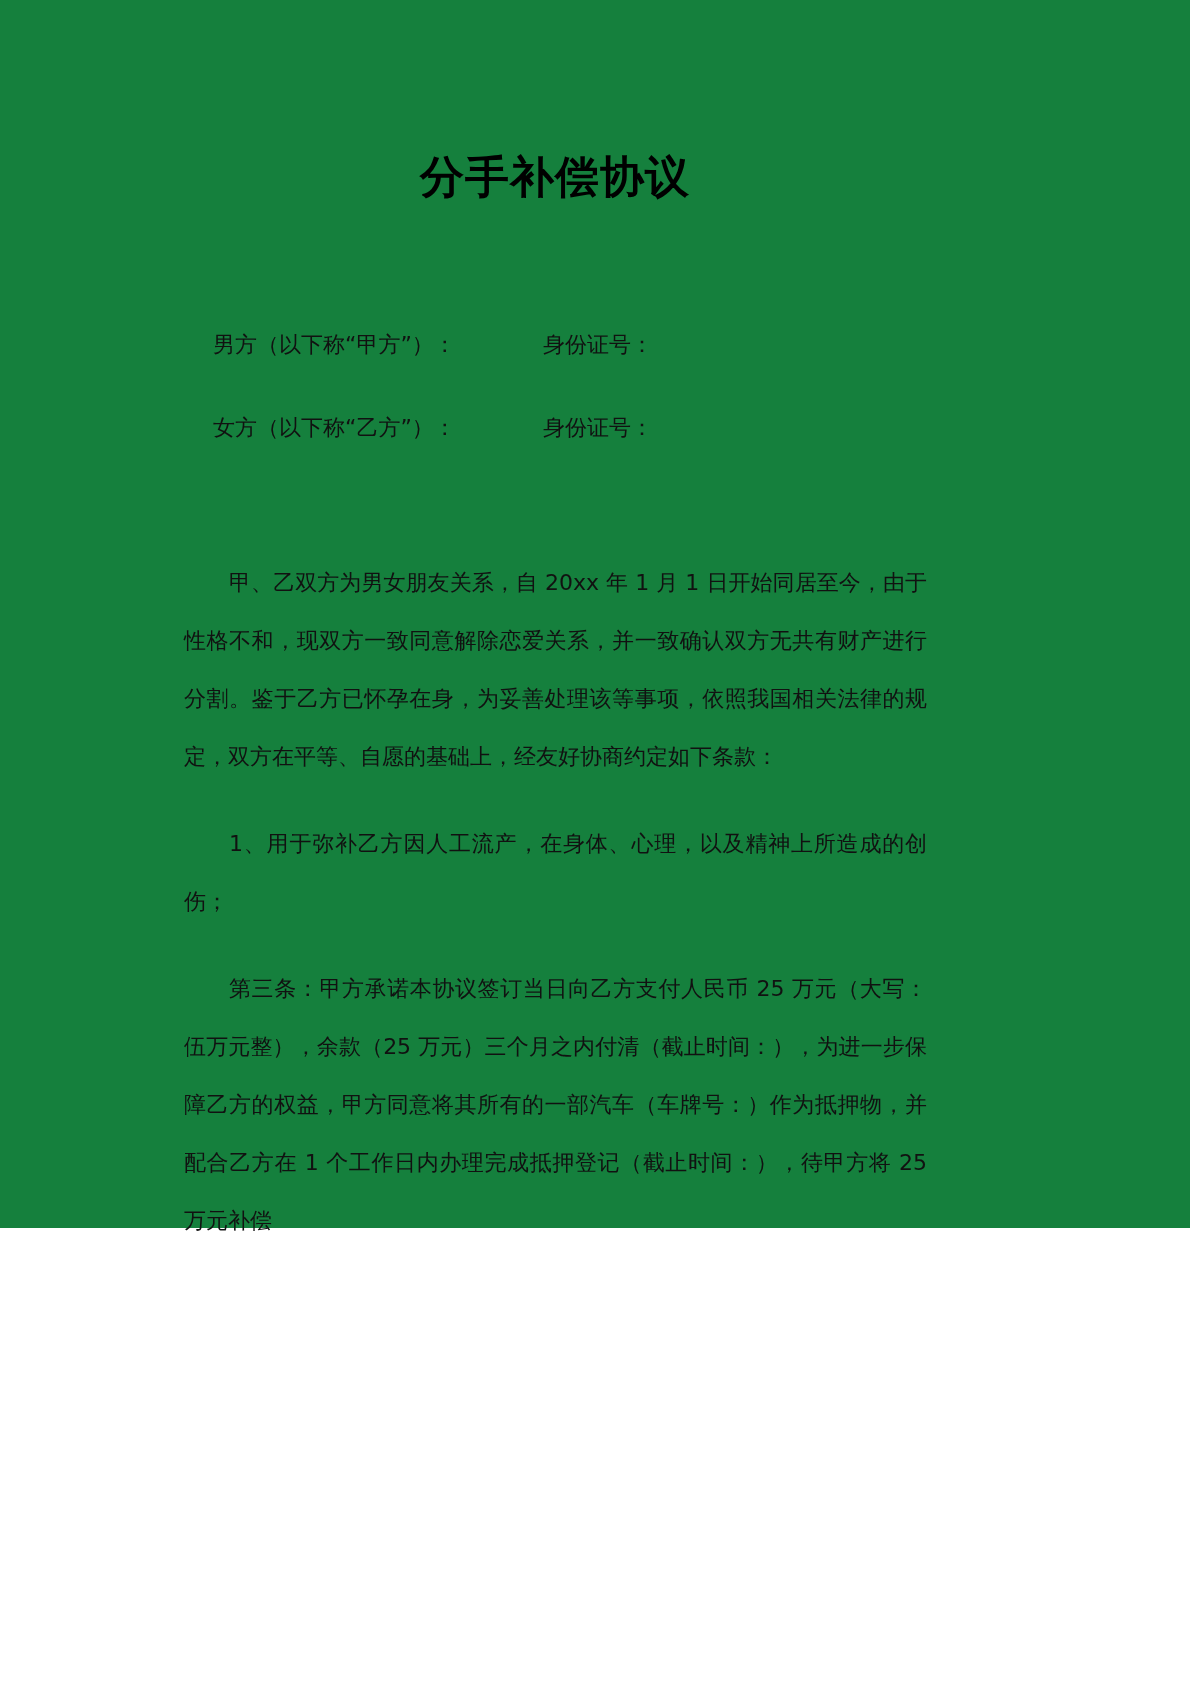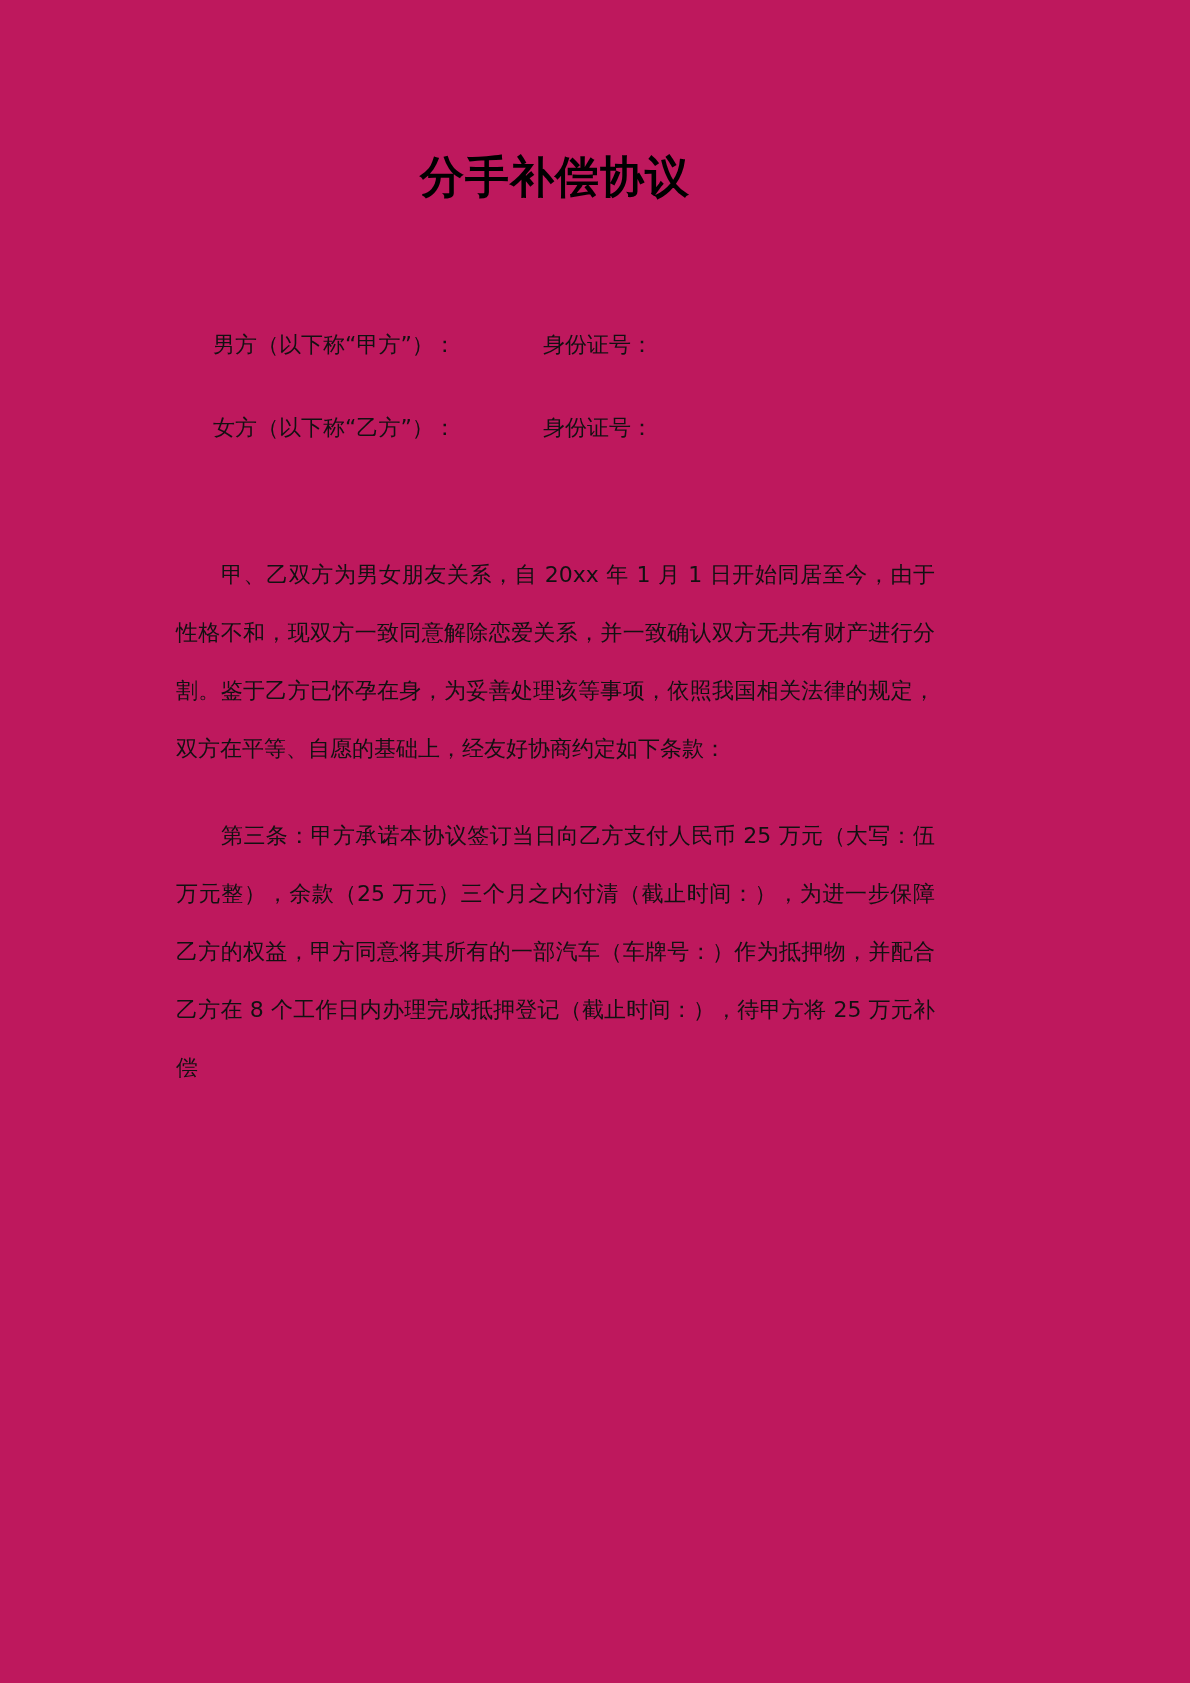--- a/index.html
+++ b/index.html
@@ -12,22 +12,22 @@
       height: 1683px;
       position: relative;
       overflow: hidden;
       font-family: "DejaVu Sans", "Liberation Sans", sans-serif;
       color: #111111;
     }
     .page {
       position: absolute;
       left: 0; top: 0;
       width: 1190px;
-      height: 1683px;
-      background: #be185d;
+      height: 1228px;
+      background: #15803d;
     }
     .title {
       position: absolute;
       top: 148px;
       left: 0;
       width: 1110px;
       text-align: center;
       font-size: 44px;
       font-weight: bold;
       letter-spacing: 1px;
@@ -47,37 +47,38 @@
       position: absolute;
       left: 168px;
       width: 775px;
       font-size: 22px;
       line-height: 58px;
       text-align: justify;
       margin: 0;
     }
     .para {
       text-indent: 45px;
-      margin: 8px;
+      margin: 16px;
     }
     .para + .para { margin-top: 29px; }
   </style>
 </head>
 <body>
 
 <div class="page">
 
   <h1 class="title">分手补偿协议</h1>
 
   <div class="party-line" style="top:413px;">
     <span class="label">女方（以下称“乙方”）：</span><span class="id-label">身份证号：</span>
   </div>
 
   <div class="party-line" style="top:330px;">
     <span class="label">男方（以下称“甲方”）：</span><span class="id-label">身份证号：</span>
   </div>
 
   <div class="body-text" style="top:538px;">
     <p class="para">甲、乙双方为男女朋友关系，自 20xx 年 1 月 1 日开始同居至今，由于性格不和，现双方一致同意解除恋爱关系，并一致确认双方无共有财产进行分割。鉴于乙方已怀孕在身，为妥善处理该等事项，依照我国相关法律的规定，双方在平等、自愿的基础上，经友好协商约定如下条款：</p>
-    <p class="para">第三条：甲方承诺本协议签订当日向乙方支付人民币 25 万元（大写：伍万元整），余款（25 万元）三个月之内付清（截止时间：），为进一步保障乙方的权益，甲方同意将其所有的一部汽车（车牌号：）作为抵押物，并配合乙方在 8 个工作日内办理完成抵押登记（截止时间：），待甲方将 25 万元补偿</p>
+    <p class="para">1、用于弥补乙方因人工流产，在身体、心理，以及精神上所造成的创伤；</p>
+    <p class="para">第三条：甲方承诺本协议签订当日向乙方支付人民币 25 万元（大写：伍万元整），余款（25 万元）三个月之内付清（截止时间：），为进一步保障乙方的权益，甲方同意将其所有的一部汽车（车牌号：）作为抵押物，并配合乙方在 1 个工作日内办理完成抵押登记（截止时间：），待甲方将 25 万元补偿</p>
   </div>
 
 </div>
 
 </body></html>

